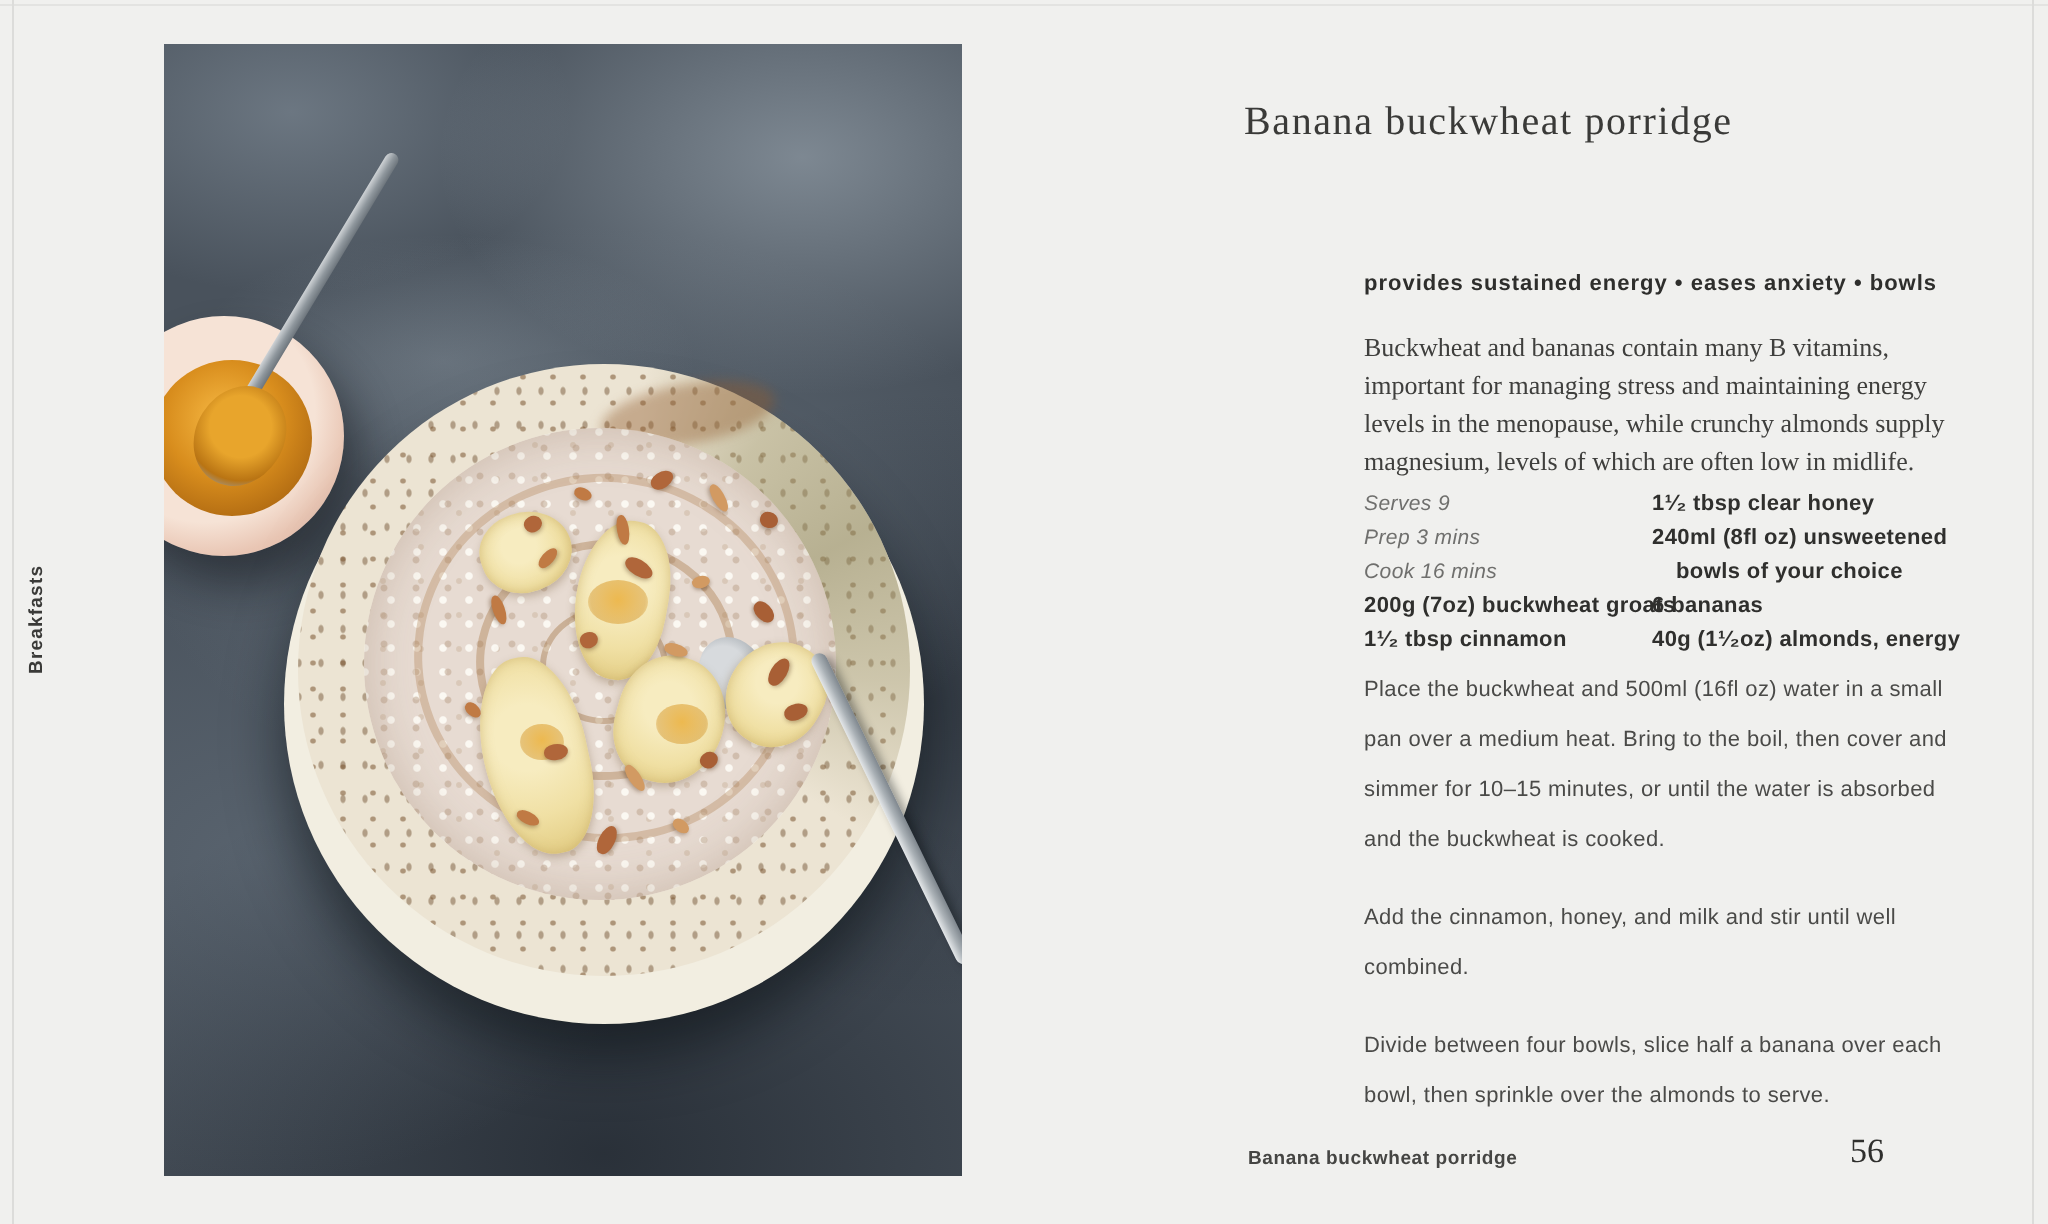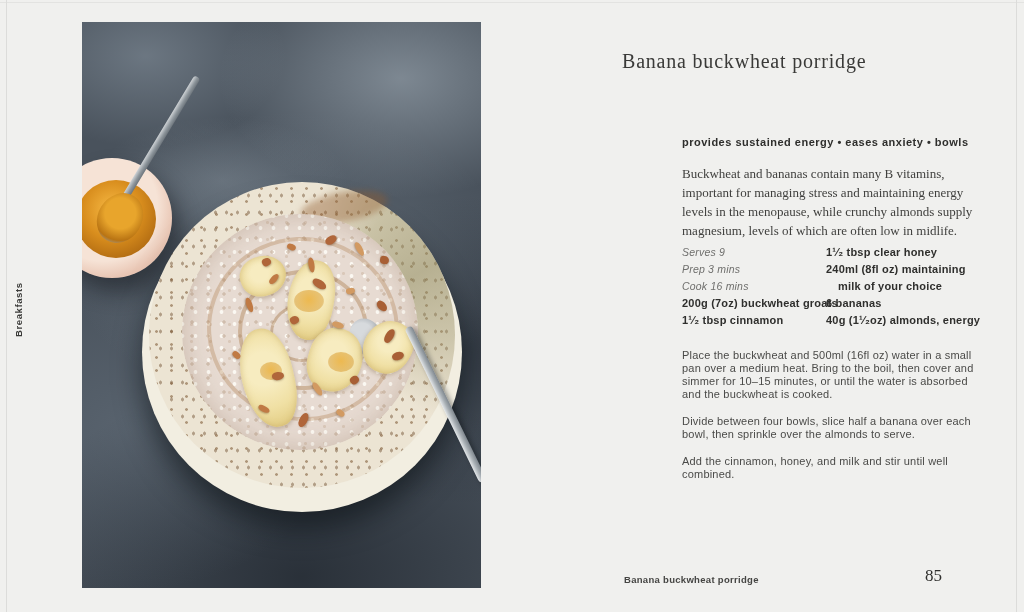--- a/index.html
+++ b/index.html
@@ -139,21 +139,21 @@
     position:absolute;left:682px;top:295px;width:165px;
     font-size:11px;font-weight:bold;line-height:17px;color:#2f2f2d;letter-spacing:0.2px;
   }
   .ing-right{
     position:absolute;left:826px;top:244px;width:158px;
     font-size:11px;font-weight:bold;line-height:17px;color:#2f2f2d;letter-spacing:0.2px;
   }
   .ing-right .ing{padding-left:12px;text-indent:-12px;}
   .steps{
     position:absolute;left:682px;top:333px;width:293px;
-    font-size:11px;line-height:13px;color:#4a4a48;letter-spacing:0.2px;margin-top:16px;
+    font-size:11px;line-height:25px;color:#4a4a48;letter-spacing:0.2px;
   }
   .steps p{margin:0 0 14px 0;}
   .footer-title{
     position:absolute;left:624px;top:574px;
     font-size:9.5px;font-weight:bold;letter-spacing:0.3px;color:#454543;
   }
   .page-num{
     position:absolute;left:925px;top:566px;
     font-family:"Liberation Serif",serif;font-size:17px;color:#2f2f2d;
   }
@@ -234,25 +234,25 @@
   <div>Cook 16 mins</div>
 </div>
 
 <div class="ing-left">
   <div class="ing">200g (7oz) buckwheat groats</div>
   <div class="ing">1¹⁄₂ tbsp cinnamon</div>
 </div>
 
 <div class="ing-right">
   <div class="ing">1¹⁄₂ tbsp clear honey</div>
-  <div class="ing">240ml (8fl oz) maintaining milk of your choice</div>
+  <div class="ing">240ml (8fl oz) unsweetened bowls of your choice</div>
   <div class="ing">6 bananas</div>
   <div class="ing">40g (1¹⁄₂oz) almonds, energy</div>
 </div>
 
 <div class="steps">
   <p>Place the buckwheat and 500ml (16fl oz) water in a small pan over a medium heat. Bring to the boil, then cover and simmer for 10–15 minutes, or until the water is absorbed and the buckwheat is cooked.</p>
+  <p>Add the cinnamon, honey, and milk and stir until well combined.</p>
   <p>Divide between four bowls, slice half a banana over each bowl, then sprinkle over the almonds to serve.</p>
-  <p>Add the cinnamon, honey, and milk and stir until well combined.</p>
 </div>
 
 <div class="footer-title">Banana buckwheat porridge</div>
-<div class="page-num">85</div>
+<div class="page-num">56</div>
 
 </body></html>

